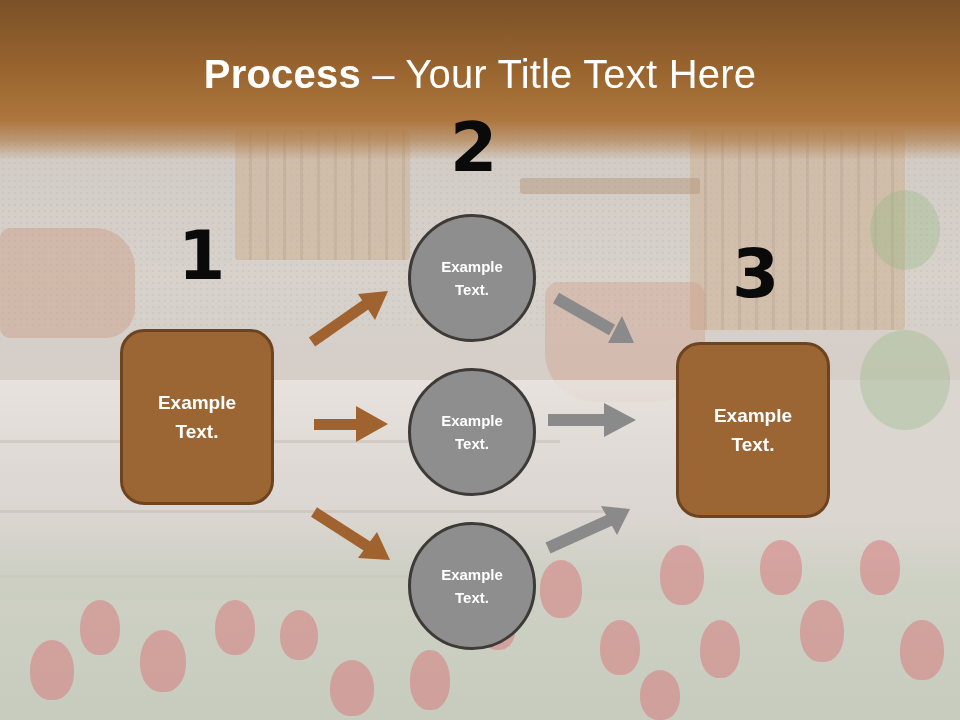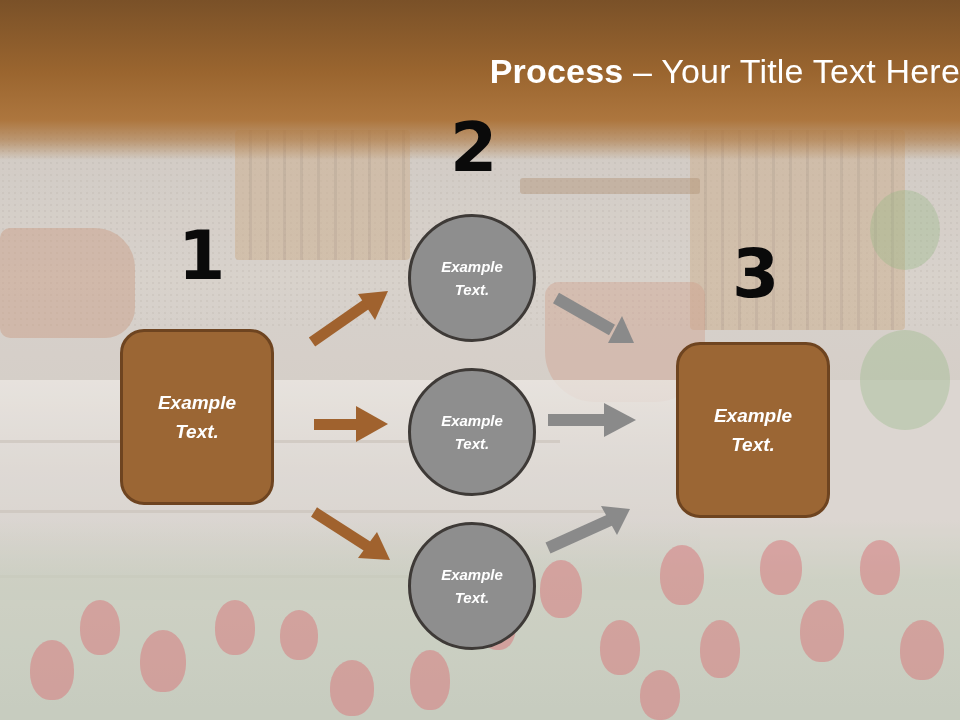--- a/index.html
+++ b/index.html
@@ -25,31 +25,31 @@
   .step-line { left:0; height:3px; background:rgba(190,180,170,.6); }
   .garden { left:0; top:520px; width:960px; height:200px;
     background: linear-gradient(180deg, rgba(200,190,180,0) 0%, rgba(190,200,180,.7) 30%, rgba(185,195,178,.9) 100%); }
   .tulip { border-radius:50% 50% 45% 45%; background:rgba(210,90,95,.55); }
   .plant { border-radius:50%; background:rgba(120,170,100,.35); }
   .wash { left:0; top:0; width:960px; height:720px; background:rgba(230,226,222,.25); }
 
   
   .header { position:absolute; left:0; top:0; width:960px; height:160px;
     background: linear-gradient(180deg, #7a5128 0%, #9a652f 45%, #ad763e 75%, rgba(173,118,62,.6) 88%, rgba(173,118,62,0) 100%); }
-  .title { position:absolute; left:0; top:52px; width:960px; text-align:right; color:#ffffff; font-size:34px; letter-spacing:0.2px; }
+  .title { position:absolute; left:0; top:52px; width:960px; text-align:center; color:#ffffff; font-size:40px; letter-spacing:0.2px; }
   .title b { font-weight:bold; }
   .title .light { font-weight:normal; }
 
   
   .num { position:absolute; font-weight:bold; color:#0a0a0a; font-size:68px; line-height:1; font-family:"DejaVu Sans", sans-serif; }
 
   
   .box { position:absolute; width:154px; height:176px; background:#9b6634; border:3px solid #6e4420; border-radius:24px; box-sizing:border-box;
     display:flex; align-items:center; justify-content:center; text-align:center; }
-  .box span, .circle span { color:#ffffff; font-style:italic; font-weight:bold; white-space:pre-line; }
+  .box span, .circle span { color:#ffffff; font-weight:bold; white-space:pre-line; }
   .box span { font-size:19px; line-height:29px; }
 
   
   .circle { position:absolute; width:128px; height:128px; border-radius:50%; background:#8e8e8e; border:3px solid #3e3a37; box-sizing:border-box;
     display:flex; align-items:center; justify-content:center; text-align:center; }
   .circle span { font-size:15px; line-height:23px; }
 
   .arrows { position:absolute; left:0; top:0; width:960px; height:720px; }
 </style>
 </head>

